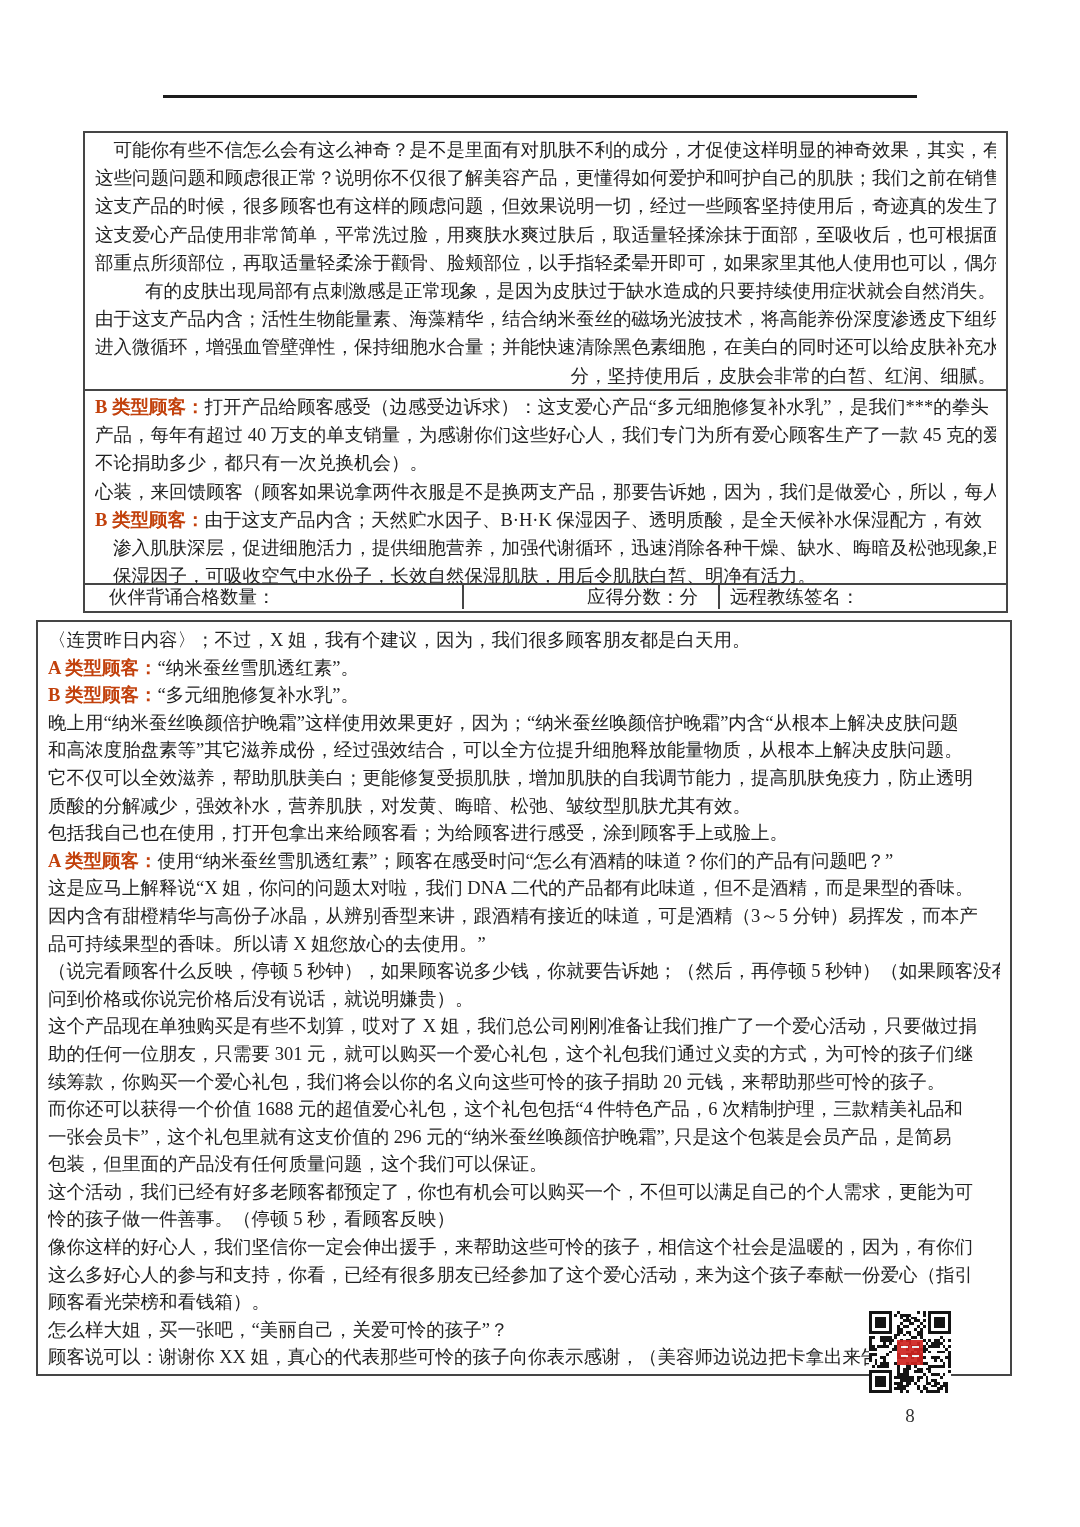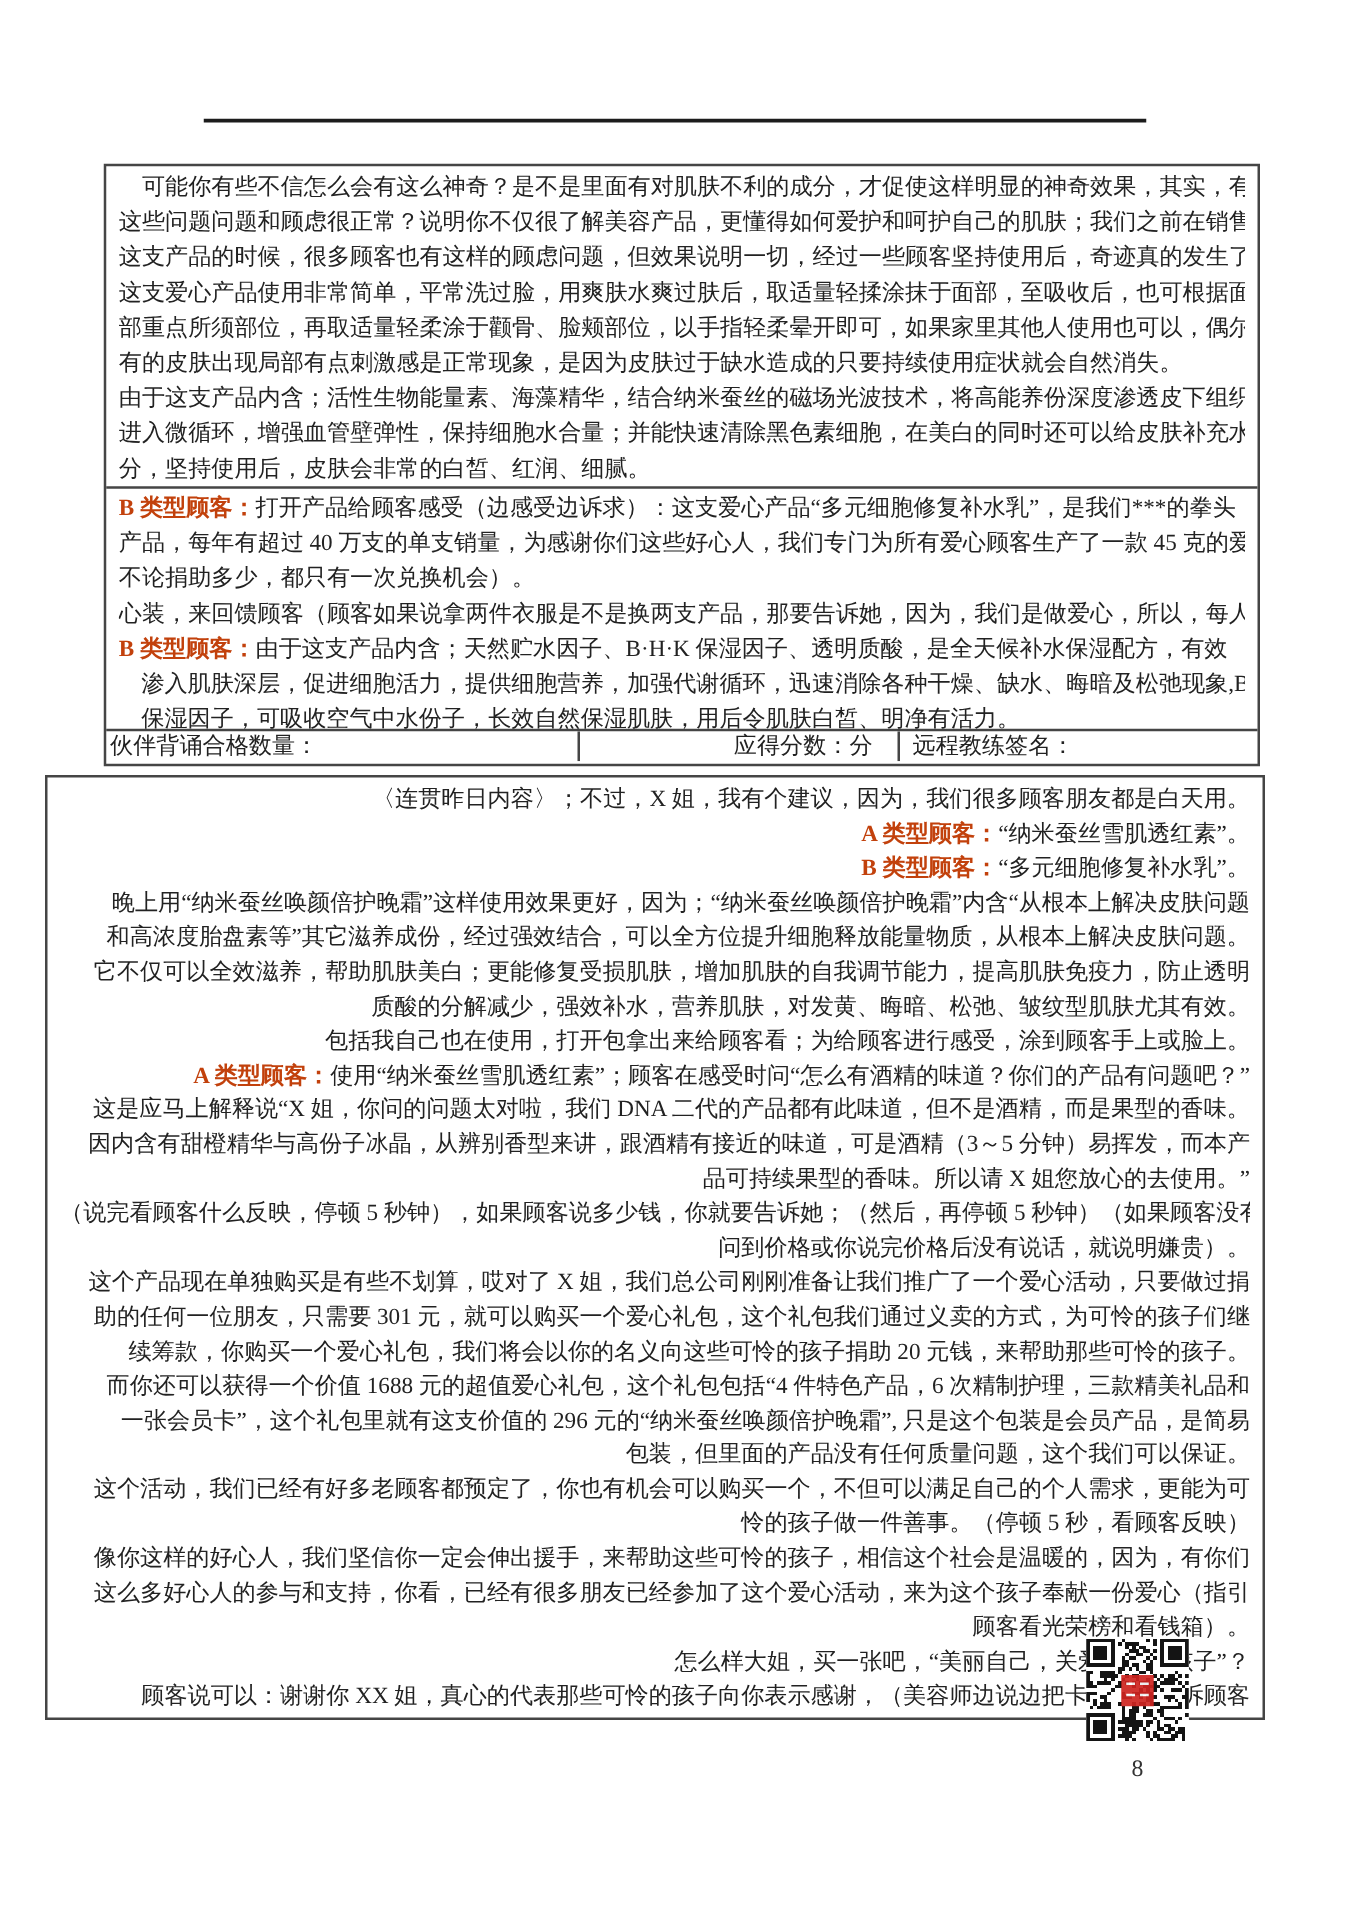--- a/index.html
+++ b/index.html
@@ -12,34 +12,34 @@
     overflow:hidden;
   }
   .header-rule{
     position:absolute;left:163px;top:95px;width:754px;height:3px;
     background:#1c1c1c;
   }
   .tbl1{
     position:absolute;left:83px;top:131px;width:925px;height:482px;
     border:2px solid #454545;box-sizing:border-box;
   }
-  .rowA{height:256px;padding:3px 10px 0 10px;box-sizing:border-box;overflow:hidden;}
+  .rowA{height:256px;padding:3px 10px 0 10px;box-sizing:border-box;overflow:hidden;text-align:right;}
   .rowB{height:194px;border-top:2px solid #454545;padding:2px 10px 0 10px;box-sizing:border-box;overflow:hidden;}
   .rowC{height:26px;border-top:2px solid #454545;display:flex;box-sizing:border-box;overflow:hidden;}
   .rowA .line,.rowB .line{font-size:18.5px;line-height:28.2px;white-space:pre;overflow:hidden;}
   .rowB .line.ind{padding-left:18px;}
   .rowC .cell{font-size:18.5px;line-height:25px;box-sizing:border-box;}
-  .rc1{width:377px;padding-left:3px;}
+  .rc1{width:377px;padding-left:24px;}
   .rc2{width:258px;border-left:2px solid #454545;border-right:2px solid #454545;
        display:flex;justify-content:flex-end;padding:0 20px 0 9px;}
   .rc3{flex:1;padding-left:10px;}
   .box2{
     position:absolute;left:36px;top:620px;width:976px;height:756px;
     border:2px solid #454545;box-sizing:border-box;
-    padding:5px 10px 0 10px;overflow:hidden;text-align:right;
+    padding:5px 10px 0 10px;overflow:hidden;
   }
   .box2 .line{font-size:18.5px;line-height:27.6px;white-space:pre;overflow:hidden;}
   b.lead{font-weight:bold;color:#c2410c;}
   .qr{
     position:absolute;left:869px;top:1311px;width:82px;height:82px;
     background:#ffffff;
   }
   .qr svg{display:block;width:82px;height:82px;shape-rendering:crispEdges;}
   .seal{
     position:absolute;left:28px;top:29px;width:26px;height:25px;

